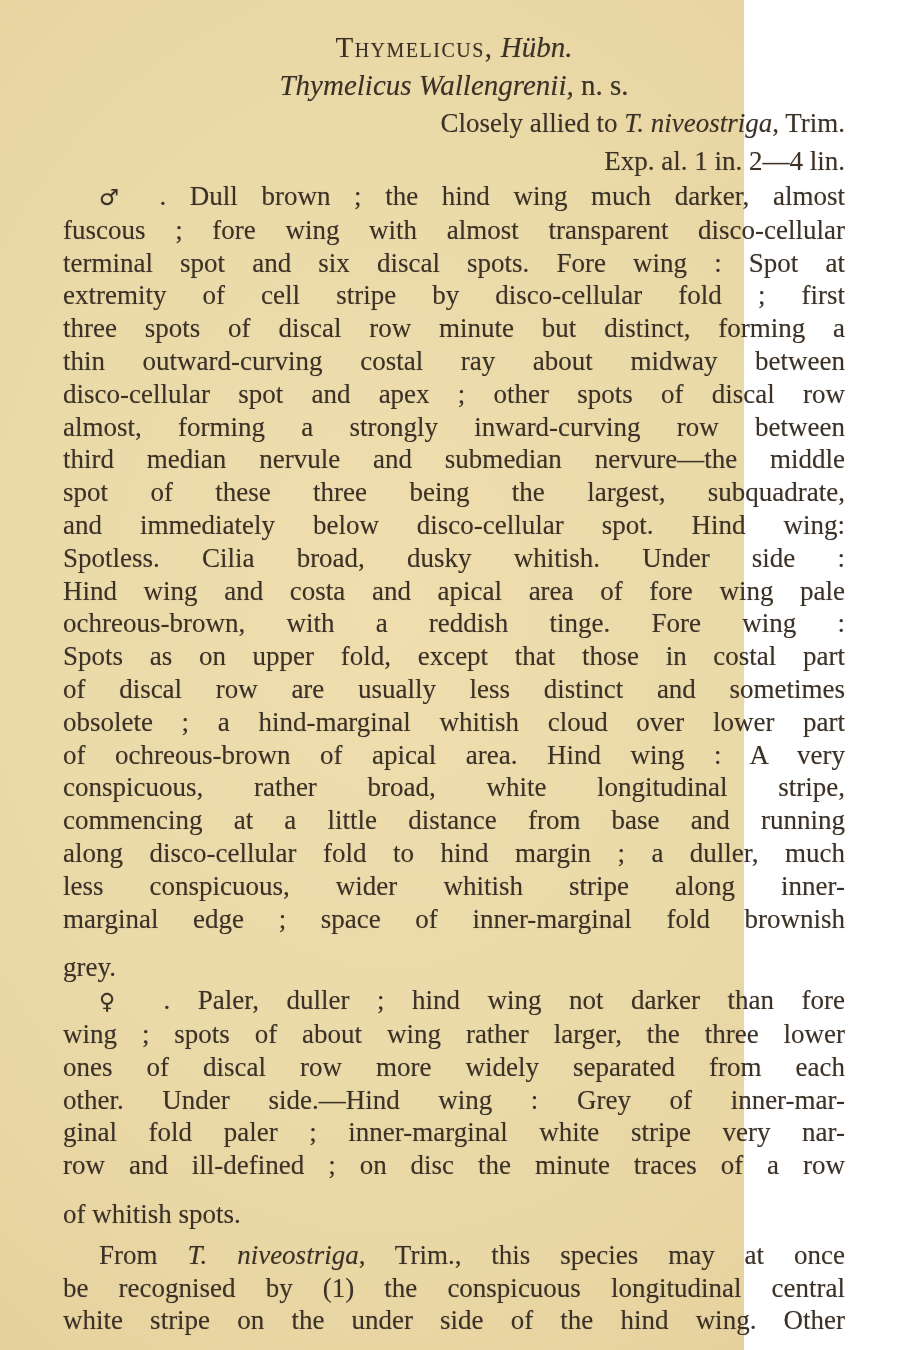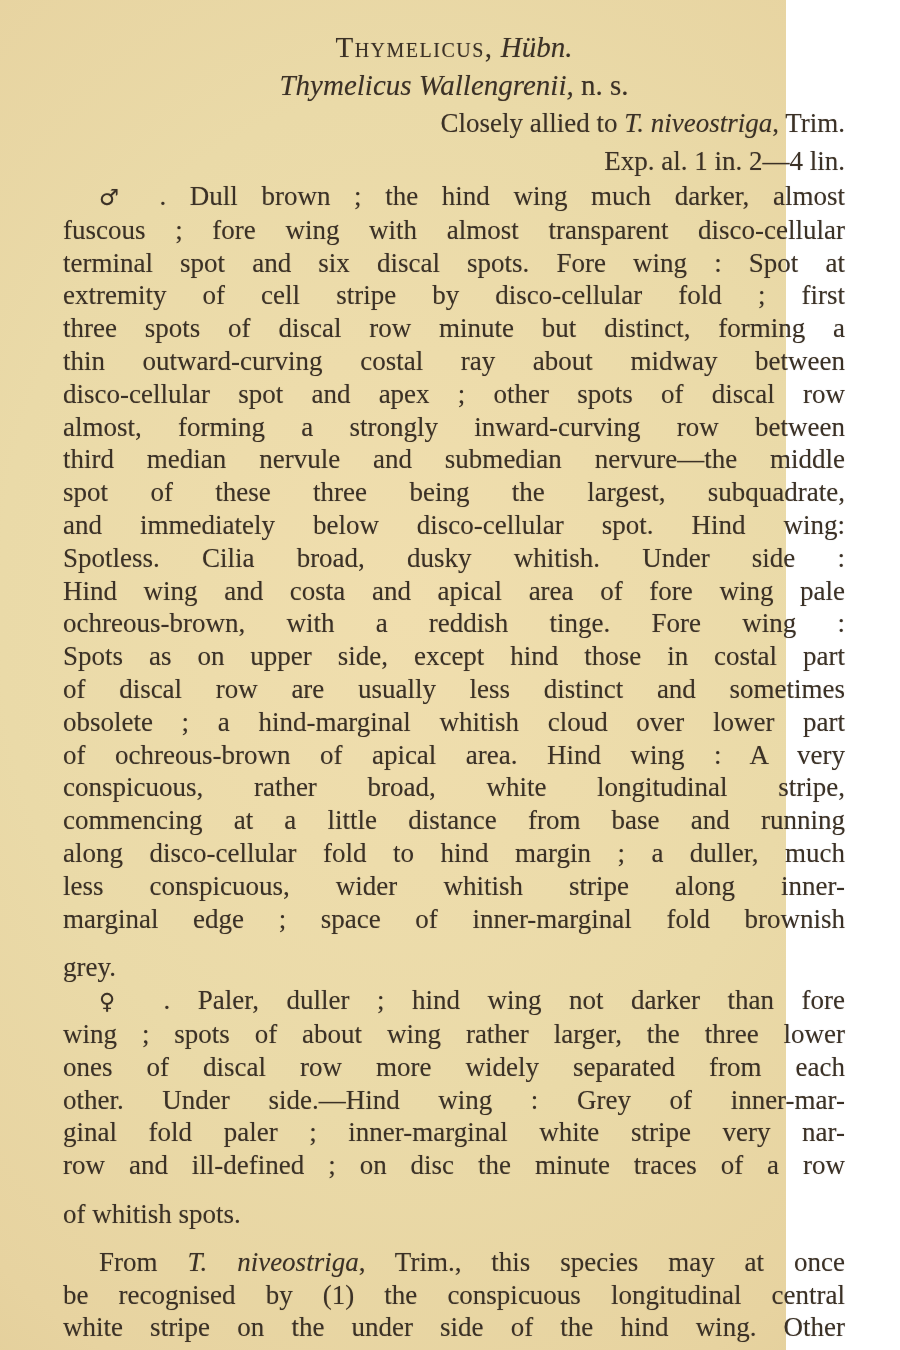--- a/index.html
+++ b/index.html
@@ -6,21 +6,20 @@
   body{width:900px;height:1350px;overflow:hidden;}
 
   .page{
     position:relative;
     width:744px;height:1350px;
     background:
       radial-gradient(130% 95% at 52% 45%,
         #f0deae 0%, #eadaa8 40%, #e7d3a0 65%, #ddc892 88%, #d2bc83 100%);
     font-family:"Liberation Serif","DejaVu Serif",serif;
     color:var(--ink,#3b3126);
-    padding-left:42px;
   }
 
   .textblock{
     position:absolute;
     left:63px;top:28px;width:782px;
   }
 
   
   .hline{
     font-size:29px;line-height:38px;
@@ -68,40 +67,40 @@
           <div class="line j"><span class="s-r">three spots of discal row minute but distinct, forming a</span></div>
           <div class="line j"><span class="s-r">thin outward-curving costal ray about midway between</span></div>
           <div class="line j"><span class="s-r">disco-cellular spot and apex ; other spots of discal row</span></div>
           <div class="line j"><span class="s-r">almost, forming a strongly inward-curving row between</span></div>
           <div class="line j"><span class="s-r">third median nervule and submedian nervure—the middle</span></div>
           <div class="line j"><span class="s-r">spot of these three being the largest, subquadrate,</span></div>
           <div class="line j"><span class="s-r">and immediately below disco-cellular spot.  Hind wing:</span></div>
           <div class="line j"><span class="s-r">Spotless.  Cilia broad, dusky whitish.  Under side :</span></div>
           <div class="line j"><span class="s-r">Hind wing and costa and apical area of fore wing pale</span></div>
           <div class="line j"><span class="s-r">ochreous-brown, with a reddish tinge.  Fore wing :</span></div>
-          <div class="line j"><span class="s-r">Spots as on upper side, except hind those in costal part</span></div>
+          <div class="line j"><span class="s-r">Spots as on upper fold, except that those in costal part</span></div>
           <div class="line j"><span class="s-r">of discal row are usually less distinct and sometimes</span></div>
           <div class="line j"><span class="s-r">obsolete ; a hind-marginal whitish cloud over lower part</span></div>
           <div class="line j"><span class="s-r">of ochreous-brown of apical area.  Hind wing : A very</span></div>
           <div class="line j"><span class="s-r">conspicuous, rather broad, white longitudinal stripe,</span></div>
           <div class="line j"><span class="s-r">commencing at a little distance from base and running</span></div>
           <div class="line j"><span class="s-r">along disco-cellular fold to hind margin ; a duller, much</span></div>
           <div class="line j"><span class="s-r">less conspicuous, wider whitish stripe along inner-</span></div>
           <div class="line j"><span class="s-r">marginal edge ; space of inner-marginal fold brownish</span></div>
           <div class="line l"><span class="s-r">grey.</span></div>
         </div>
         <div class="para">
           <div class="line j ind"><span class="s-sym">♀</span><span class="s-r"> .  Paler, duller ; hind wing not darker than fore</span></div>
           <div class="line j"><span class="s-r">wing ; spots of about wing rather larger, the three lower</span></div>
           <div class="line j"><span class="s-r">ones of discal row more widely separated from each</span></div>
           <div class="line j"><span class="s-r">other.  Under side.—Hind wing : Grey of inner-mar-</span></div>
           <div class="line j"><span class="s-r">ginal fold paler ; inner-marginal white stripe very nar-</span></div>
           <div class="line j"><span class="s-r">row and ill-defined ; on disc the minute traces of a row</span></div>
           <div class="line l"><span class="s-r">of whitish spots.</span></div>
         </div>
-        <div class="para" style="margin-top: 15px;">
+        <div class="para" style="margin-top: 8px;">
           <div class="line j ind"><span class="s-r">From </span><span class="s-i">T. niveostriga</span><span class="s-r">, Trim., this species may at once</span></div>
           <div class="line j"><span class="s-r">be recognised by (1) the conspicuous longitudinal central</span></div>
           <div class="line j"><span class="s-r">white stripe on the under side of the hind wing.  Other</span></div>
         </div>
       </div>
   </div>
 </div>
 
 </body></html>

